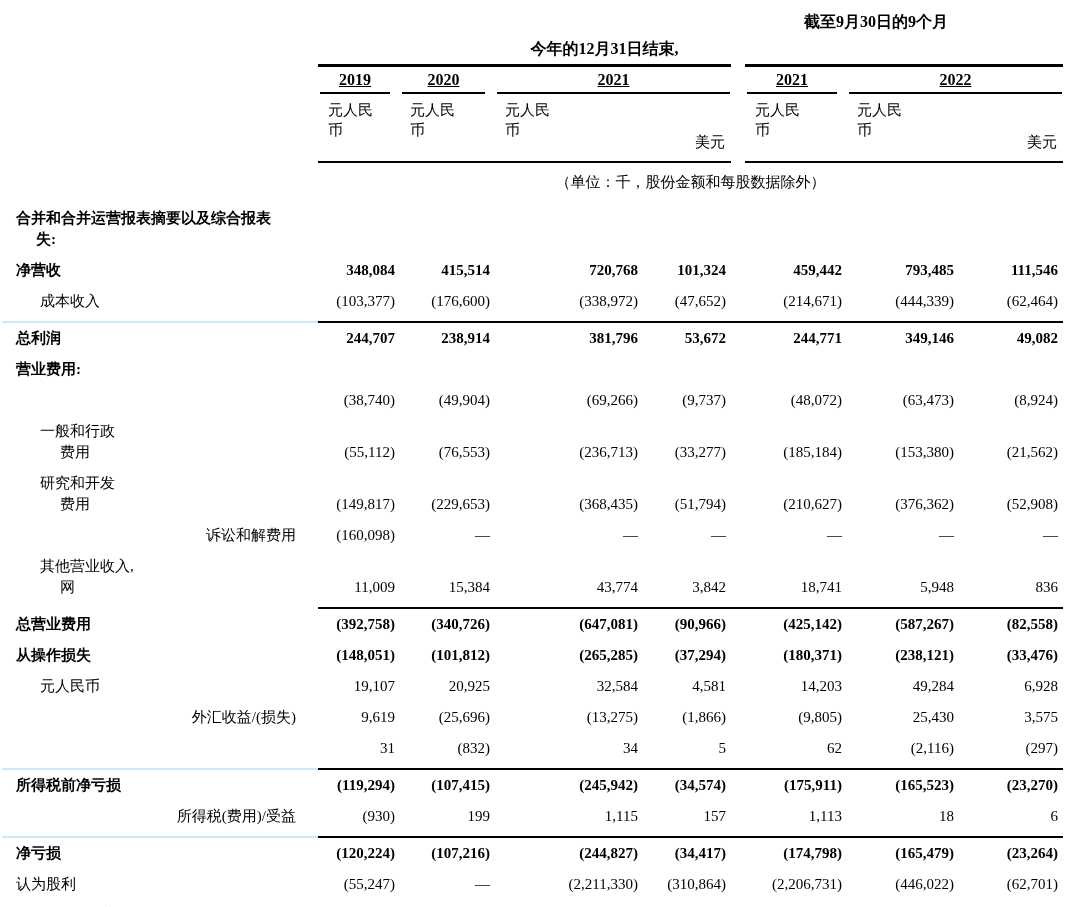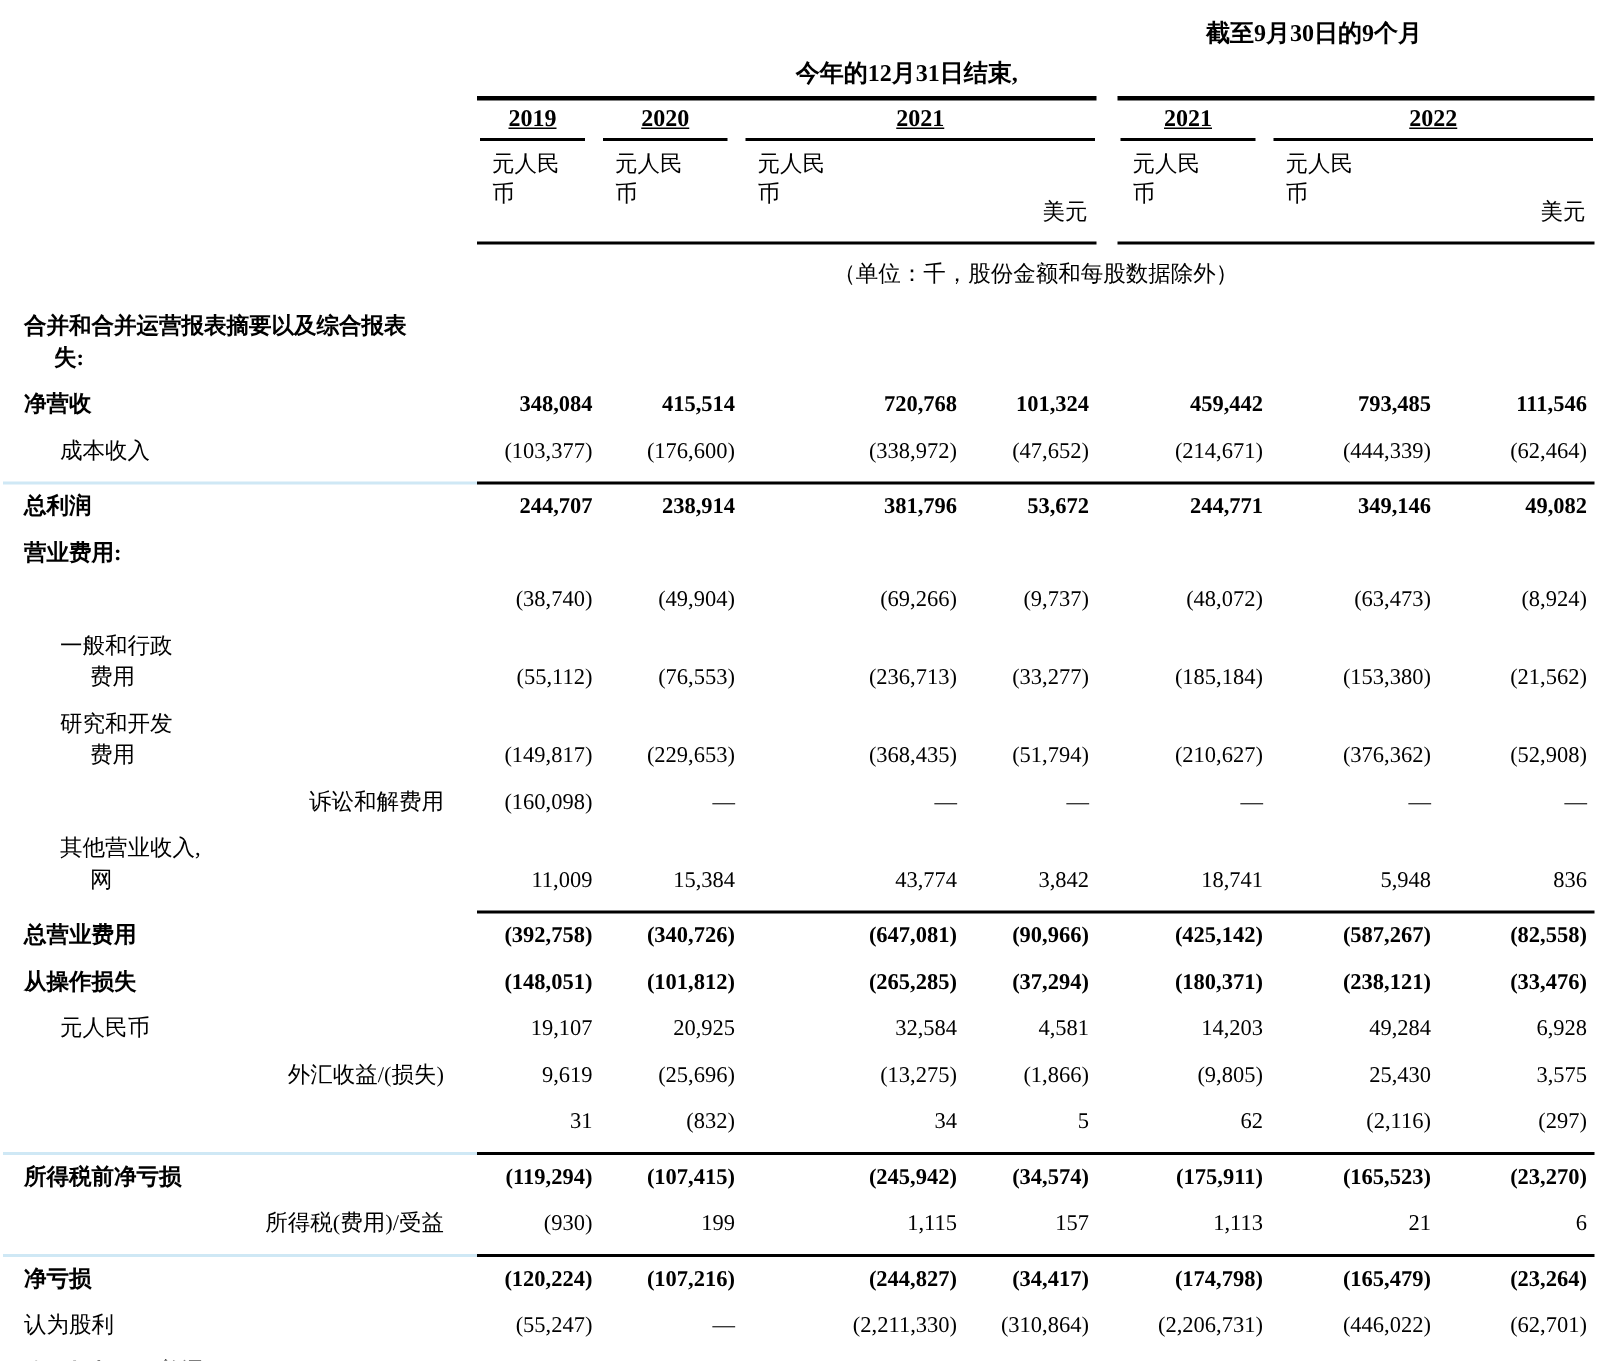--- a/index.html
+++ b/index.html
@@ -295,21 +295,21 @@
       </div>
       <div class="row body-row">
         <div class="lab alignr">
           <div>所得税(费用)/受益</div>
         </div>
         <div class="val c1">(930)</div>
         <div class="val c2">199</div>
         <div class="val c3">1,115</div>
         <div class="val c4">157</div>
         <div class="val c5">1,113</div>
-        <div class="val c6">21</div>
+        <div class="val c6">18</div>
         <div class="val c7">6</div>
       </div>
       <div class="row rule-row">
         <div class="rule-blue"></div>
         <div class="rule-black"></div>
       </div>
       <div class="row body-row bold">
         <div class="lab">
           <div>净亏损</div>
         </div>

